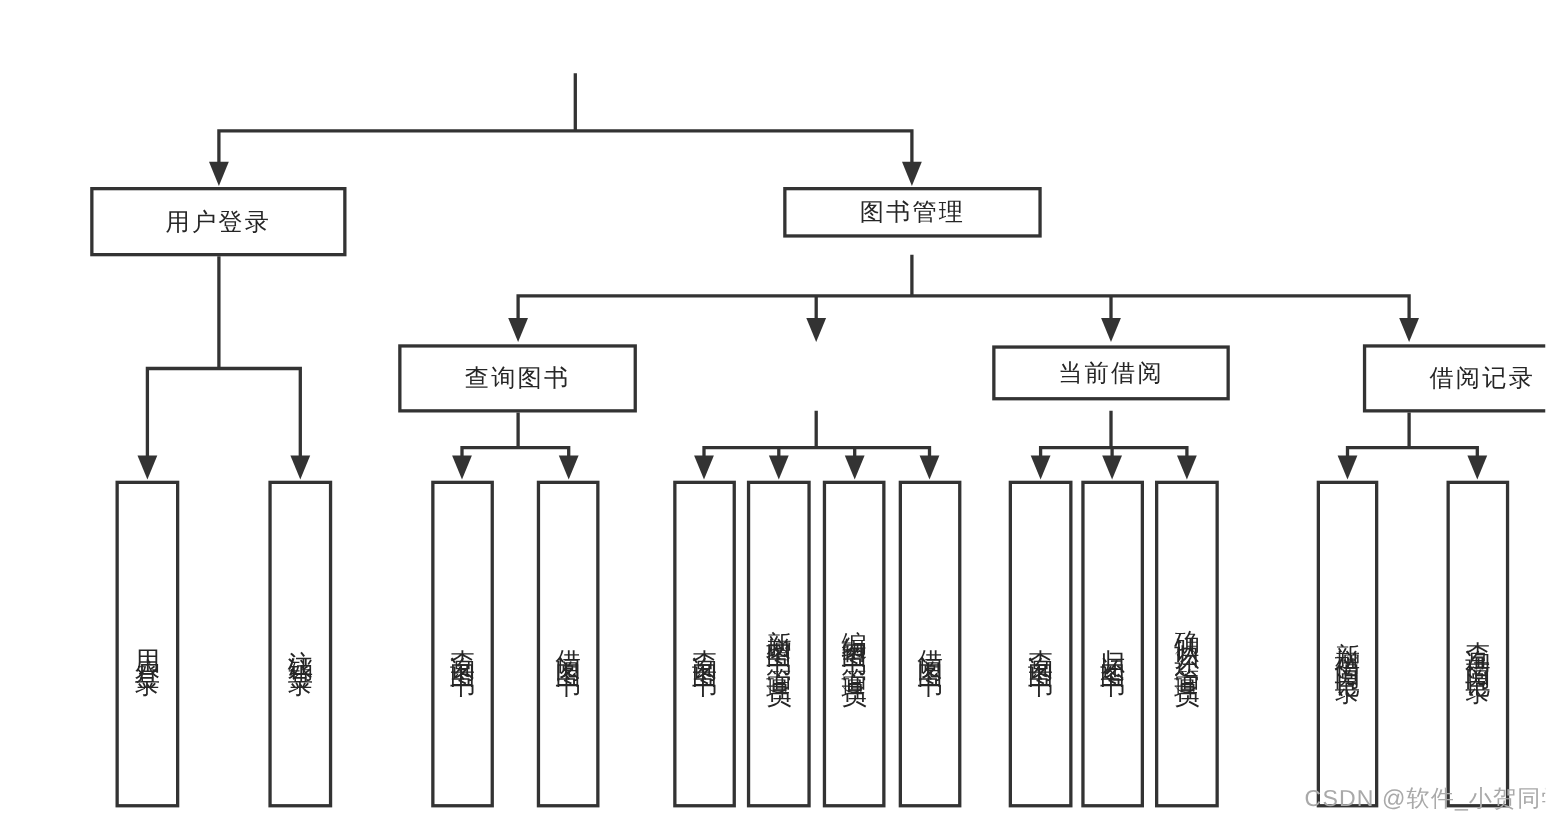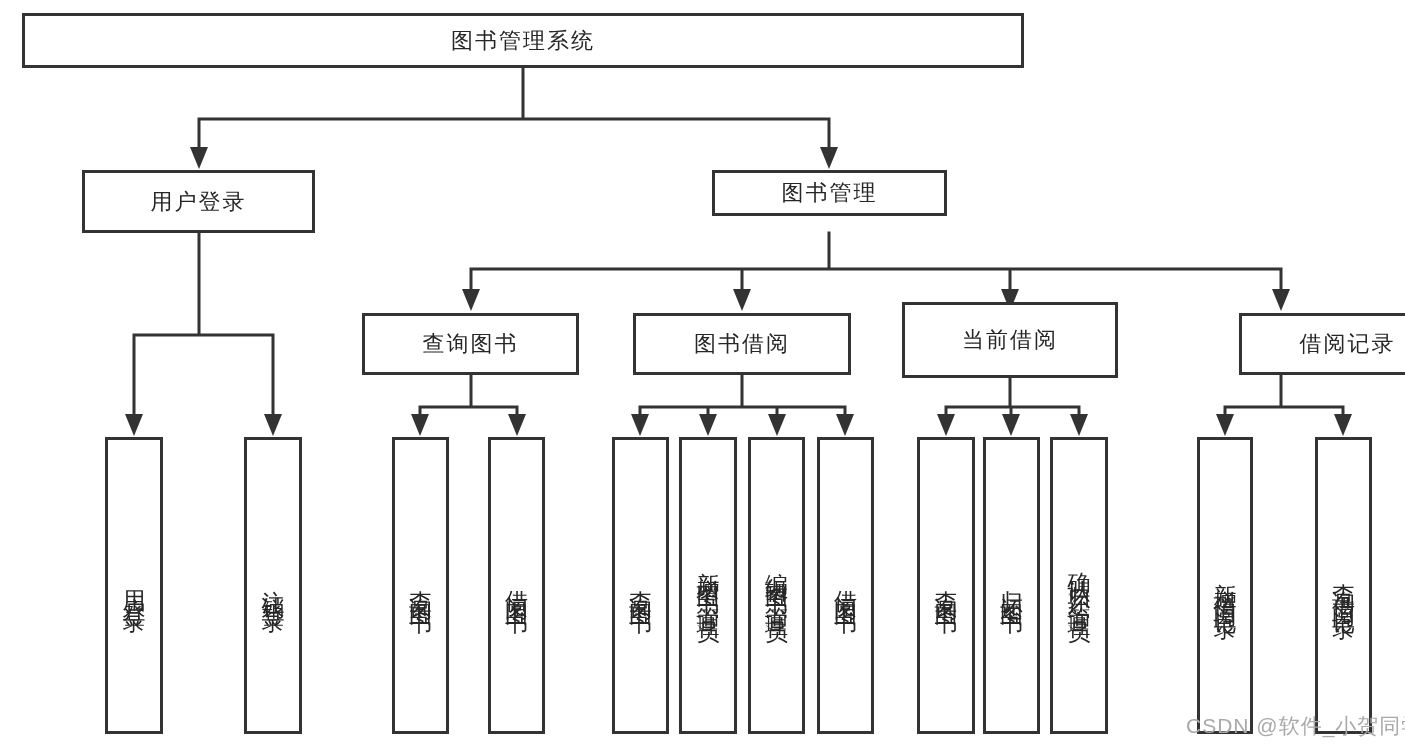--- a/index.html
+++ b/index.html
@@ -106,38 +106,32 @@
       <polygon points="1070,414 1088,414 1079,436" fill="#333333" stroke="none"></polygon>
     </g>
 
     <g>
       <path d="M1281 375 V407 M1225 407 V415 M1225 407 H1343 M1343 407 V415"></path>
       <polygon points="1216,414 1234,414 1225,436" fill="#333333" stroke="none"></polygon>
       <polygon points="1334,414 1352,414 1343,436" fill="#333333" stroke="none"></polygon>
     </g>
   </svg>
 
-  <div class="box hbox" style="left:22px;top:13px;width:1002px;height:55px">
-    <span class="label">图书管理系统</span>
-  </div>
 
   <div class="box hbox" style="left:82px;top:170px;width:233px;height:63px">
     <span class="label">用户登录</span>
   </div>
   <div class="box hbox" style="left:712px;top:170px;width:235px;height:46px">
     <span class="label">图书管理</span>
   </div>
 
   <div class="box hbox" style="left:362px;top:313px;width:217px;height:62px">
     <span class="label">查询图书</span>
   </div>
-  <div class="box hbox" style="left:633px;top:313px;width:218px;height:62px">
-    <span class="label">图书借阅</span>
-  </div>
-  <div class="box hbox" style="left:902px;top:302px;width:216px;height:76px">
+  <div class="box hbox" style="left:902px;top:314px;width:216px;height:50px">
     <span class="label">当前借阅</span>
   </div>
   <div class="box hbox" style="left:1239px;top:313px;width:217px;height:62px">
     <span class="label">借阅记录</span>
   </div>
 
   <div class="box vbox" style="left:105px;top:437px;width:58px;height:297px">
     <span class="label">用户登录</span>
   </div>
   <div class="box vbox" style="left:244px;top:437px;width:58px;height:297px">

